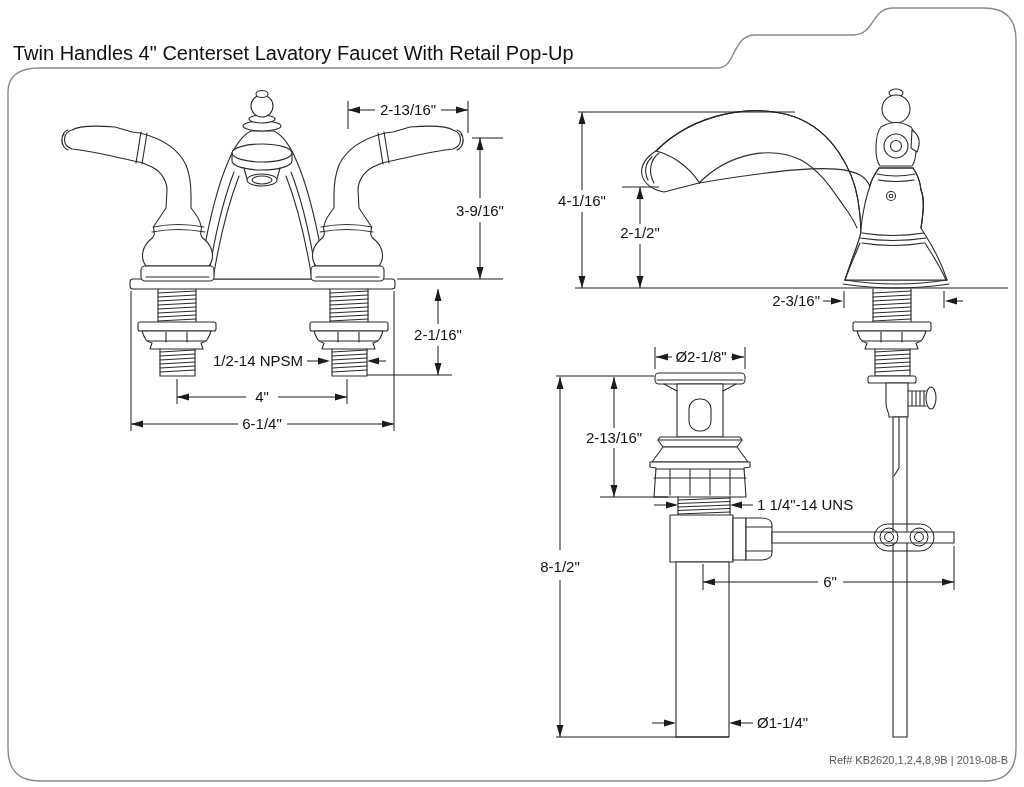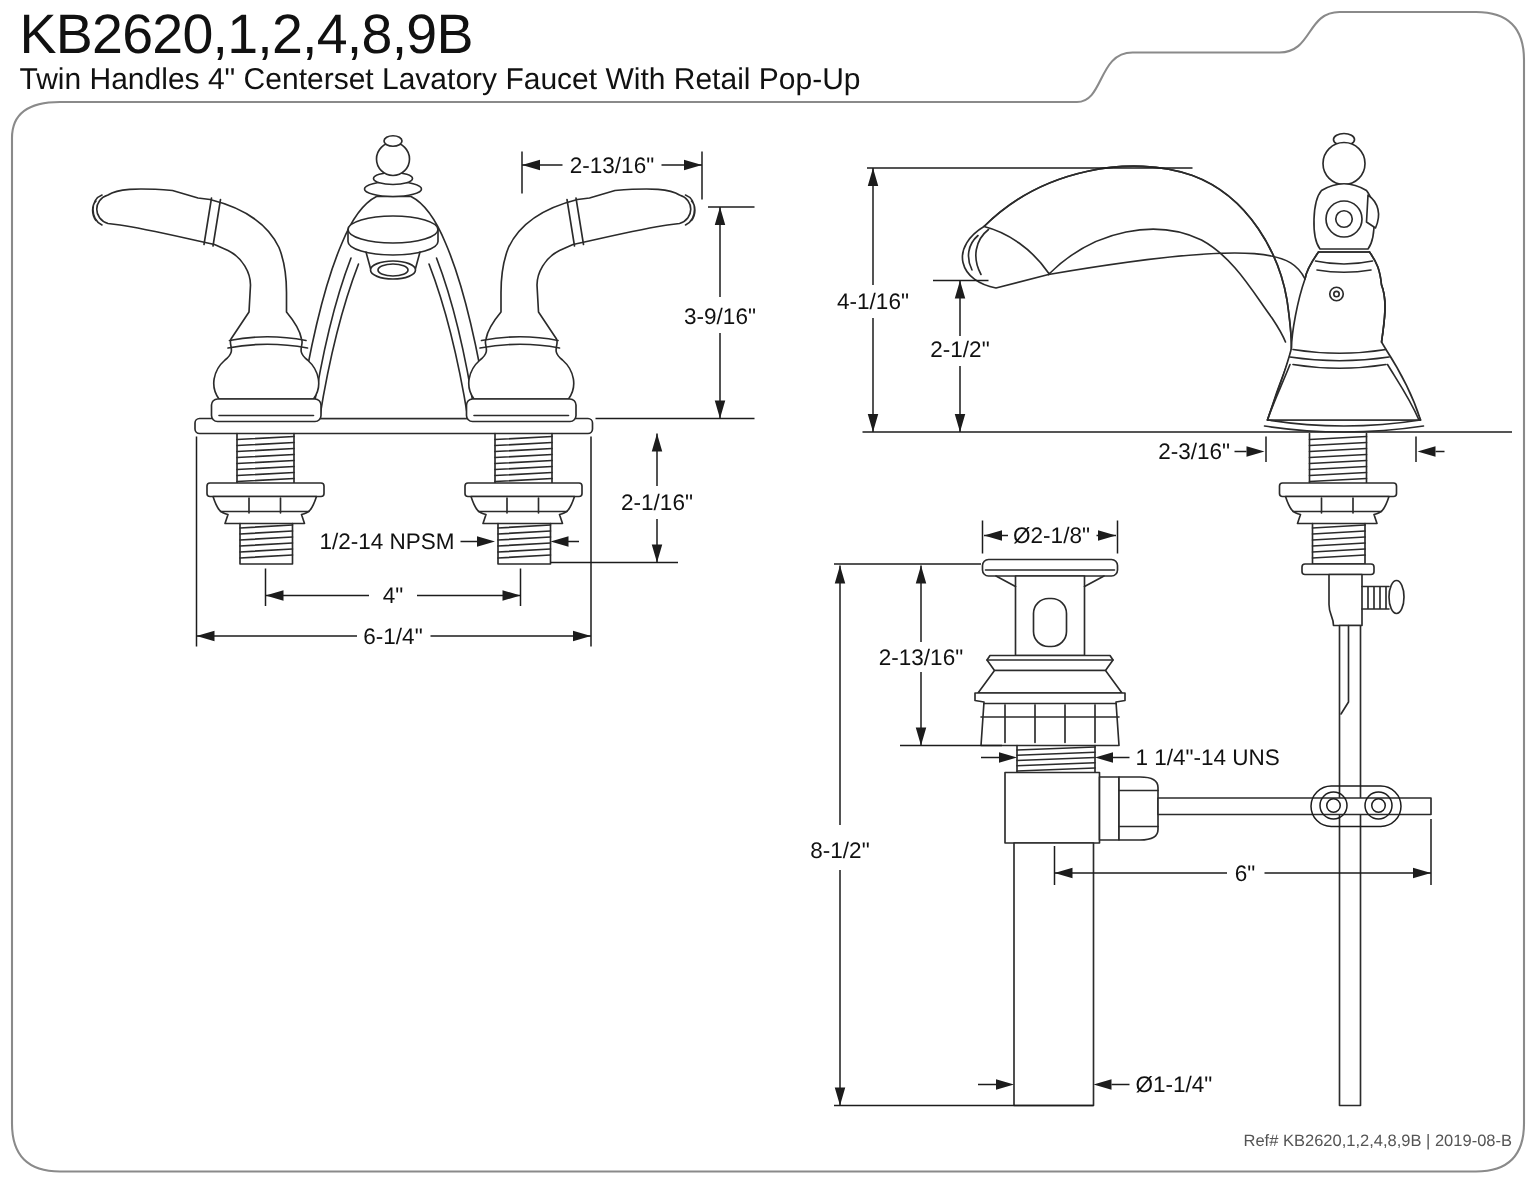--- a/index.html
+++ b/index.html
@@ -16,21 +16,20 @@
   .ah{fill:#1c1c1c;stroke:none;}
   .dtx{font-family:"Liberation Sans",sans-serif;font-size:15px;fill:#111;}
   .ref{font-family:"Liberation Sans",sans-serif;font-size:11px;fill:#555;}
   .frame{stroke:#8a8a8a;stroke-width:1.4;fill:none;}
 </style>
 </head>
 <body>
 
 <div class="sheet">
 
-  <div class="title">KB2620,1,2,4,8,9B</div>
   <div class="subtitle">Twin Handles 4" Centerset Lavatory Faucet With Retail Pop-Up</div>
 
   <svg width="1024" height="787" viewBox="0 0 1024 787">
 
     <defs>
 
       <g id="shank-g">
         <path class="ln" d="M158,289V322 M196,289V322"></path>
         <path class="ln" d="M158,293l38,-2m-38,6l38,-2m-38,6l38,-2m-38,6l38,-2m-38,6l38,-2m-38,6l38,-2m-38,6l38,-2m-38,6l38,-2"></path>
         <rect class="wh" x="138" y="322" width="78" height="9" rx="2"></rect>

